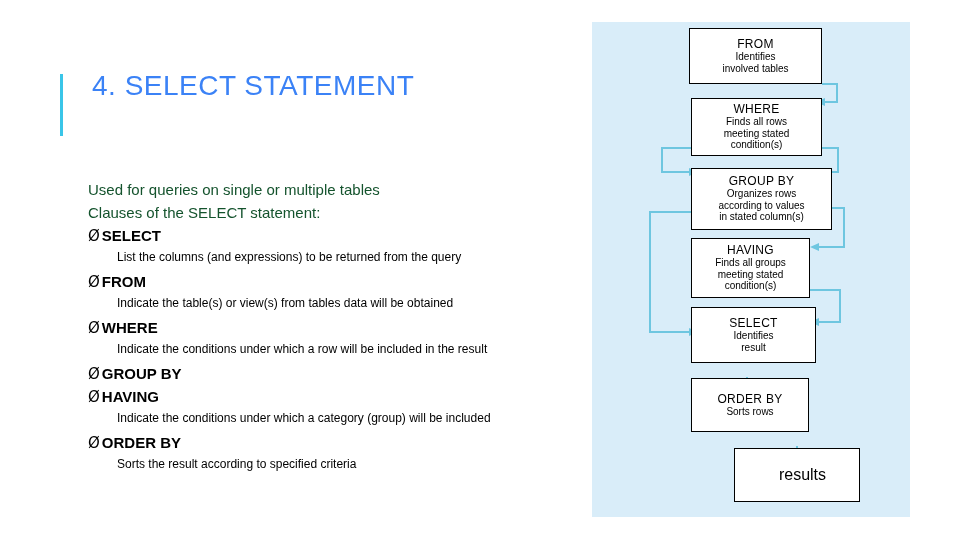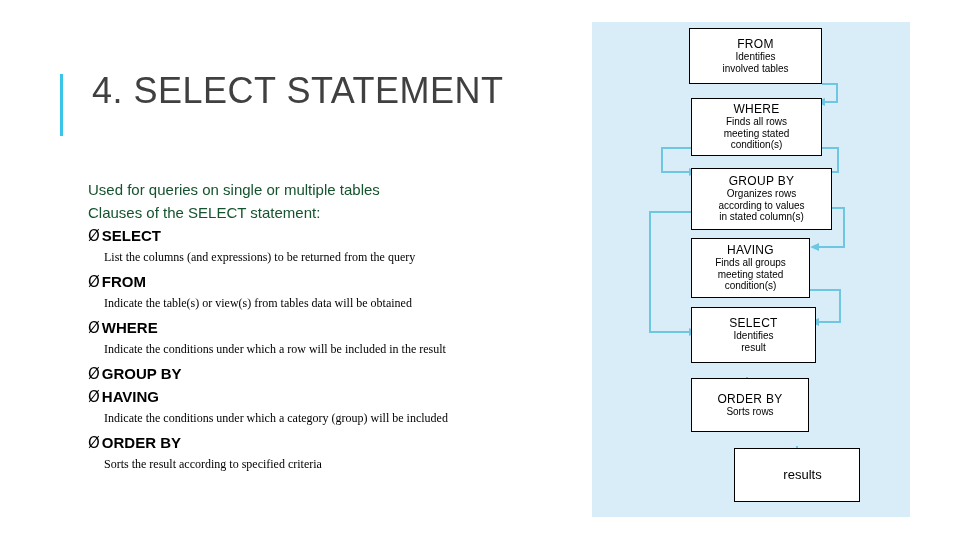--- a/index.html
+++ b/index.html
@@ -28,22 +28,22 @@
     left: 0;
     top: 4px;
     width: 3px;
     height: 62px;
     background: #39c5e8;
   }
   #slide-title {
     position: absolute;
     left: 32px;
     top: 0px;
-    font-size: 36px;
-    color: #404040;
+    font-size: 28px;
+    color: #3b82f6;
     letter-spacing: 0.5px;
     white-space: nowrap;
     font-weight: normal;
   }
 
   
   #body-area {
     position: absolute;
     left: 88px;
     top: 182px;
@@ -70,24 +70,23 @@
     font-family: "DejaVu Sans", sans-serif;
     font-weight: normal;
     font-size: 15px;
     margin-right: 2px;
     line-height: 15px;
   }
   .lvl3 {
     font-size: 12px;
     color: #000000;
     line-height: 12px;
-    margin-left: 16px;
+    margin-left: 29px;
     margin-bottom: 11px;
     white-space: nowrap;
-    font-family: Liberation Serif, serif;
   }
 
   
   #diagram {
     position: absolute;
     left: 592px;
     top: 22px;
     width: 318px;
     height: 495px;
     background: #d9edf9;
@@ -115,21 +114,21 @@
   .dbox .hd {
     font-size: 12px;
     letter-spacing: 0.3px;
     line-height: 13px;
   }
   .dbox .sub {
     font-size: 10px;
     line-height: 11.5px;
   }
   .dbox .plain {
-    font-size: 13px;
+    font-size: 16px;
     line-height: 12px;
     padding-left: 11px;
   }
   #arrows {
     position: absolute;
     left: 0;
     top: 0;
     width: 318px;
     height: 495px;
     pointer-events: none;

